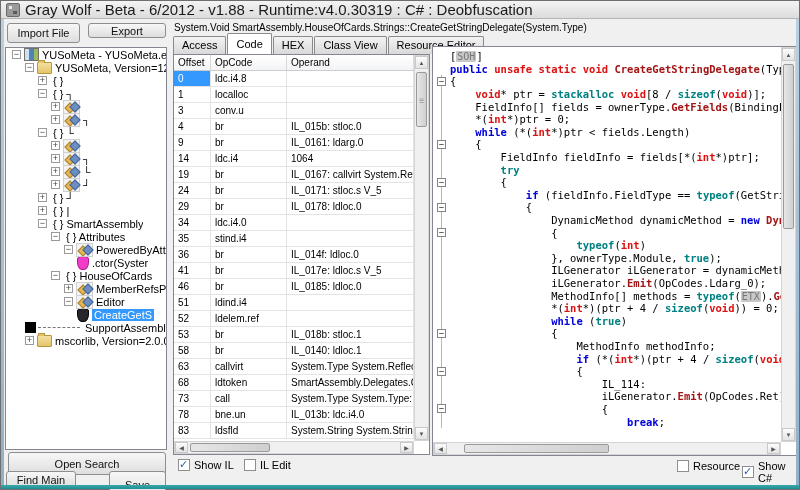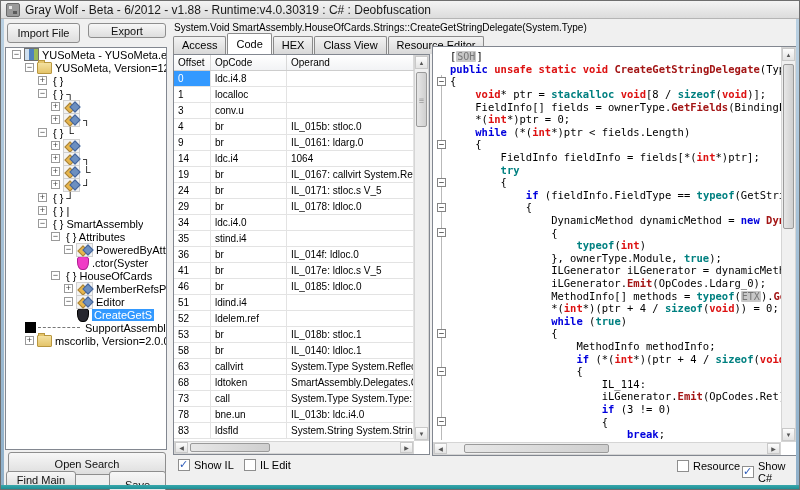--- a/index.html
+++ b/index.html
@@ -12,21 +12,21 @@
   .frame-bottom{position:absolute;left:0;right:0;bottom:0;height:4px;background:linear-gradient(180deg,#38a8ac,#1f8f95);z-index:50;}
 
   
   .titlebar{position:absolute;left:0;top:0;right:0;height:18px;
        background:linear-gradient(180deg,#f4f4f4,#dcdcdc);border-bottom:1px solid #b5b5b5;
        display:flex;align-items:center;padding-left:5px;box-sizing:border-box;}
   .app-icon{width:12px;height:12px;margin-right:5px;background:#9a9a9a;border:1px solid #6a6a6a;
        border-radius:2px;position:relative;}
   .app-icon::before{content:"";position:absolute;left:2px;top:2px;width:3px;height:3px;background:#e8e8e8;}
   .app-icon::after{content:"";position:absolute;right:2px;bottom:2px;width:4px;height:3px;background:#5b5b5b;}
-  .title-text{font-size:12px;color:#1a1a1a;white-space:nowrap;}
+  .title-text{font-size:15px;color:#1a1a1a;white-space:nowrap;}
 
   
   .btn{position:absolute;background:linear-gradient(180deg,#f7f7f7,#dedede);
        border:1px solid #8e8e8e;border-radius:3px;font-size:11px;color:#111;
        display:flex;align-items:center;justify-content:center;box-sizing:border-box;cursor:default;}
 
   
   .tree-panel{position:absolute;left:4px;top:46px;width:162px;height:403px;background:#fff;
        border:1px solid #828790;box-sizing:border-box;overflow:hidden;}
   .tree-row{height:13px;display:flex;align-items:center;white-space:nowrap;font-size:11px;color:#000;}
@@ -419,21 +419,20 @@
         <div class="code-line"><span class="gutter"><span class="gline"></span></span><span><span>                iLGenerator.</span><span class="tk-m">Emit</span><span>(OpCodes.Ldarg_0);</span></span></div>
         <div class="code-line"><span class="gutter"><span class="gline"></span></span><span><span>                MethodInfo[] methods = </span><span class="tk-t">typeof</span><span>(</span><span class="tk-c">ETX</span><span>).</span><span class="tk-m">GetMeth</span></span></div>
         <div class="code-line"><span class="gutter"><span class="gline"></span></span><span><span>                *(</span><span class="tk-r">int</span><span>*)(ptr + 4 / </span><span class="tk-t">sizeof</span><span>(</span><span class="tk-r">void</span><span>)) = 0;</span></span></div>
         <div class="code-line"><span class="gutter"><span class="gline"></span></span><span><span>                </span><span class="tk-k">while</span><span> (</span><span class="tk-t">true</span><span>)</span></span></div>
         <div class="code-line"><span class="gutter"><span class="gline"></span><span class="fold-box">−</span></span><span><span>                {</span></span></div>
         <div class="code-line"><span class="gutter"><span class="gline"></span></span><span><span>                    MethodInfo methodInfo;</span></span></div>
         <div class="code-line"><span class="gutter"><span class="gline"></span></span><span><span>                    </span><span class="tk-k">if</span><span> (*(</span><span class="tk-r">int</span><span>*)(ptr + 4 / </span><span class="tk-t">sizeof</span><span>(</span><span class="tk-r">void</span></span></div>
         <div class="code-line"><span class="gutter"><span class="gline"></span><span class="fold-box">−</span></span><span><span>                    {</span></span></div>
         <div class="code-line"><span class="gutter"><span class="gline"></span></span><span><span>                        IL_114:</span></span></div>
         <div class="code-line"><span class="gutter"><span class="gline"></span></span><span><span>                        iLGenerator.</span><span class="tk-m">Emit</span><span>(OpCodes.Ret);</span></span></div>
-        <div class="code-line"><span class="gutter"><span class="gline"></span></span><span><span>                        </span><span class="tk-k">if</span><span> (3 != 0)</span></span></div>
         <div class="code-line"><span class="gutter"><span class="gline"></span><span class="fold-box">−</span></span><span><span>                        {</span></span></div>
         <div class="code-line"><span class="gutter"><span class="gline"></span></span><span><span>                            </span><span class="tk-k">break</span><span>;</span></span></div>
       </div>
     <div class="sb" style="right:0;top:0;width:15px;bottom:13px;">
       <div class="sb-btn" style="top:0;">▲</div>
       <div class="sb-thumb" style="left:1px;right:1px;top:16px;height:165px;"></div>
       <div class="sb-btn" style="bottom:0;">▼</div>
     </div>
     <div class="sb" style="left:0;bottom:0;height:13px;right:15px;">
       <div class="sb-btn h" style="left:0;">◀</div>

